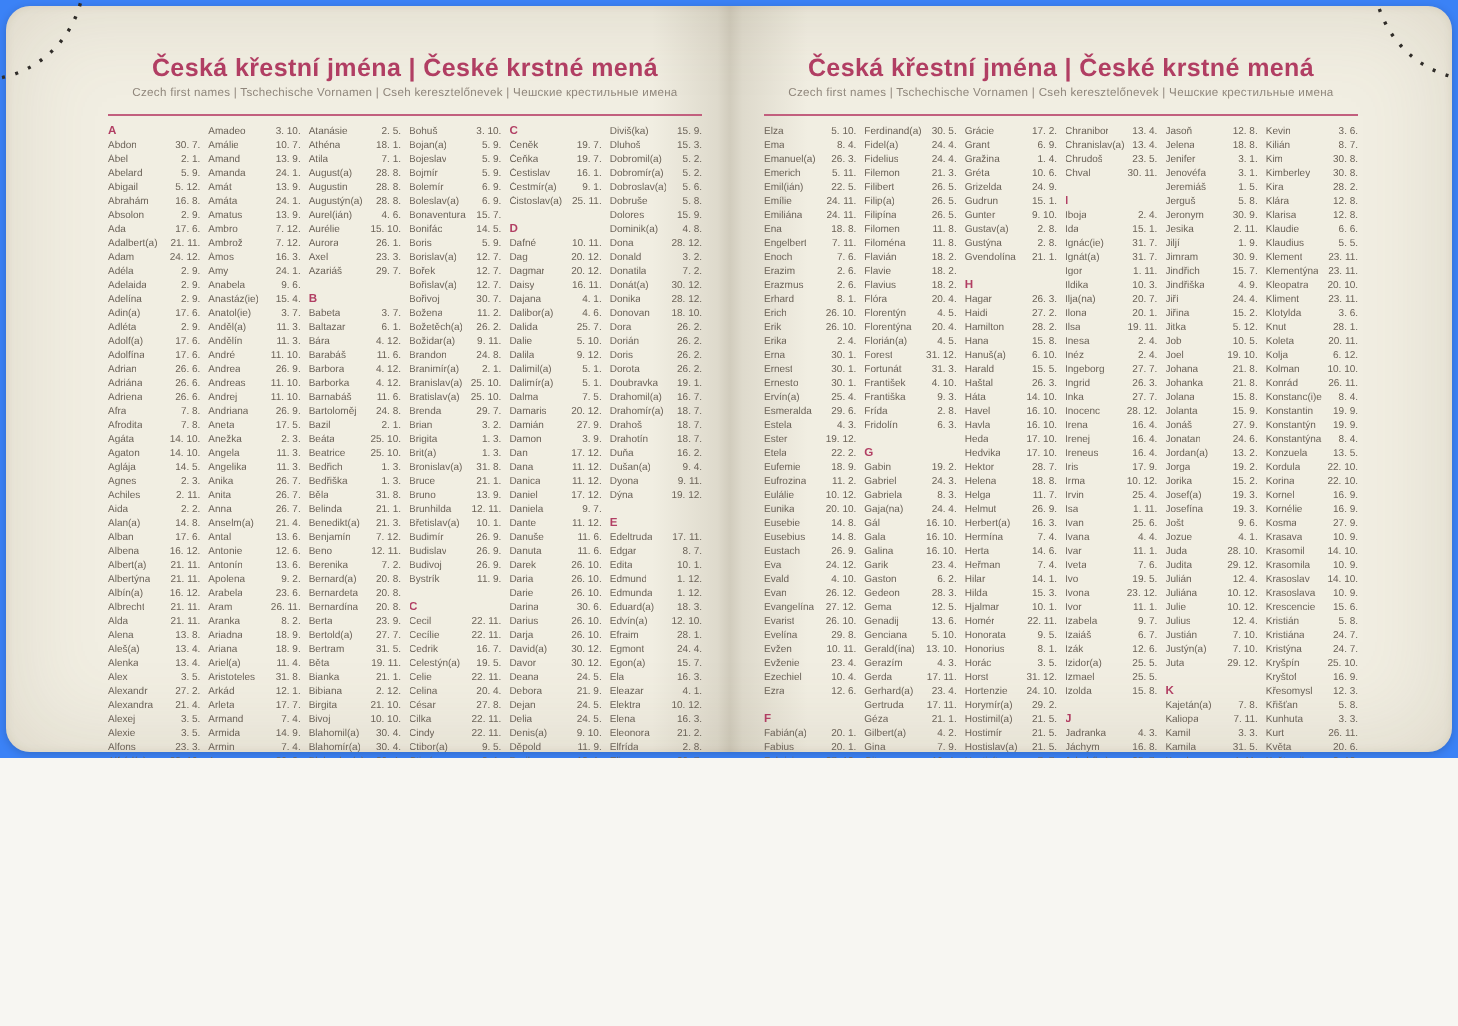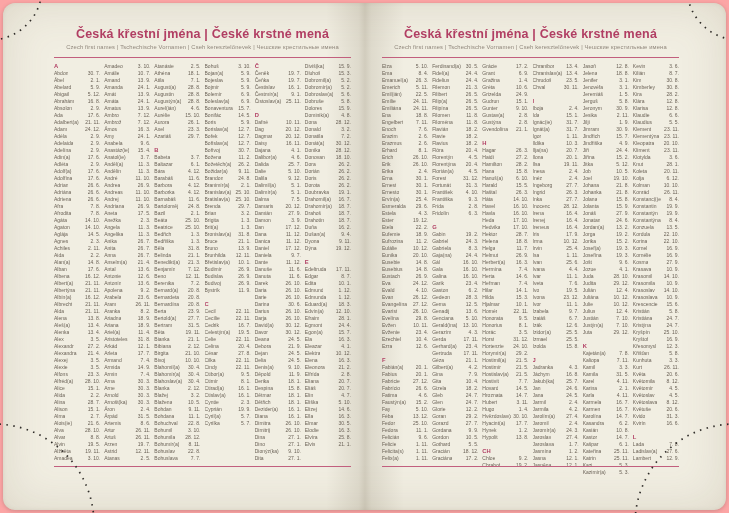--- a/index.html
+++ b/index.html
@@ -1,16 +1,16 @@
 <!DOCTYPE html>
 <html style="--accent: #b13e63; --rule: #c25f7e;"><head>
 <meta charset="utf-8">
 <style>
   html,body{margin:0;padding:0;background:#f7f6f2;font-family:"Liberation Sans",sans-serif;}
-  #frame{position:relative;width:729px;height:513px;overflow:hidden;background:#fca5a5;}
+  #frame{position:relative;width:729px;height:379px;overflow:hidden;background:#3b82f6;}
   #spread{position:absolute;left:3px;top:3px;right:3px;bottom:3px;border-radius:12px;
     background:#f1eee2;
     box-shadow: inset 0 0 46px rgba(118,102,70,.17), inset 0 0 4px rgba(118,102,70,.12), 0 1px 4px rgba(0,0,0,.18);}
   #gutter{position:absolute;top:0;bottom:0;left:50%;width:78px;transform:translateX(-50%);
     background:linear-gradient(90deg, rgba(96,84,58,0) 0%, rgba(96,84,58,.13) 42%, rgba(96,84,58,.22) 50%, rgba(96,84,58,.13) 58%, rgba(96,84,58,0) 100%);}
   .page{position:absolute;top:2px;bottom:2px;width:356px;}
   .page.left{left:4px;}
   .page.right{right:4px;}
   
   .page.left  .cbox{left:47px;right:12px;}

